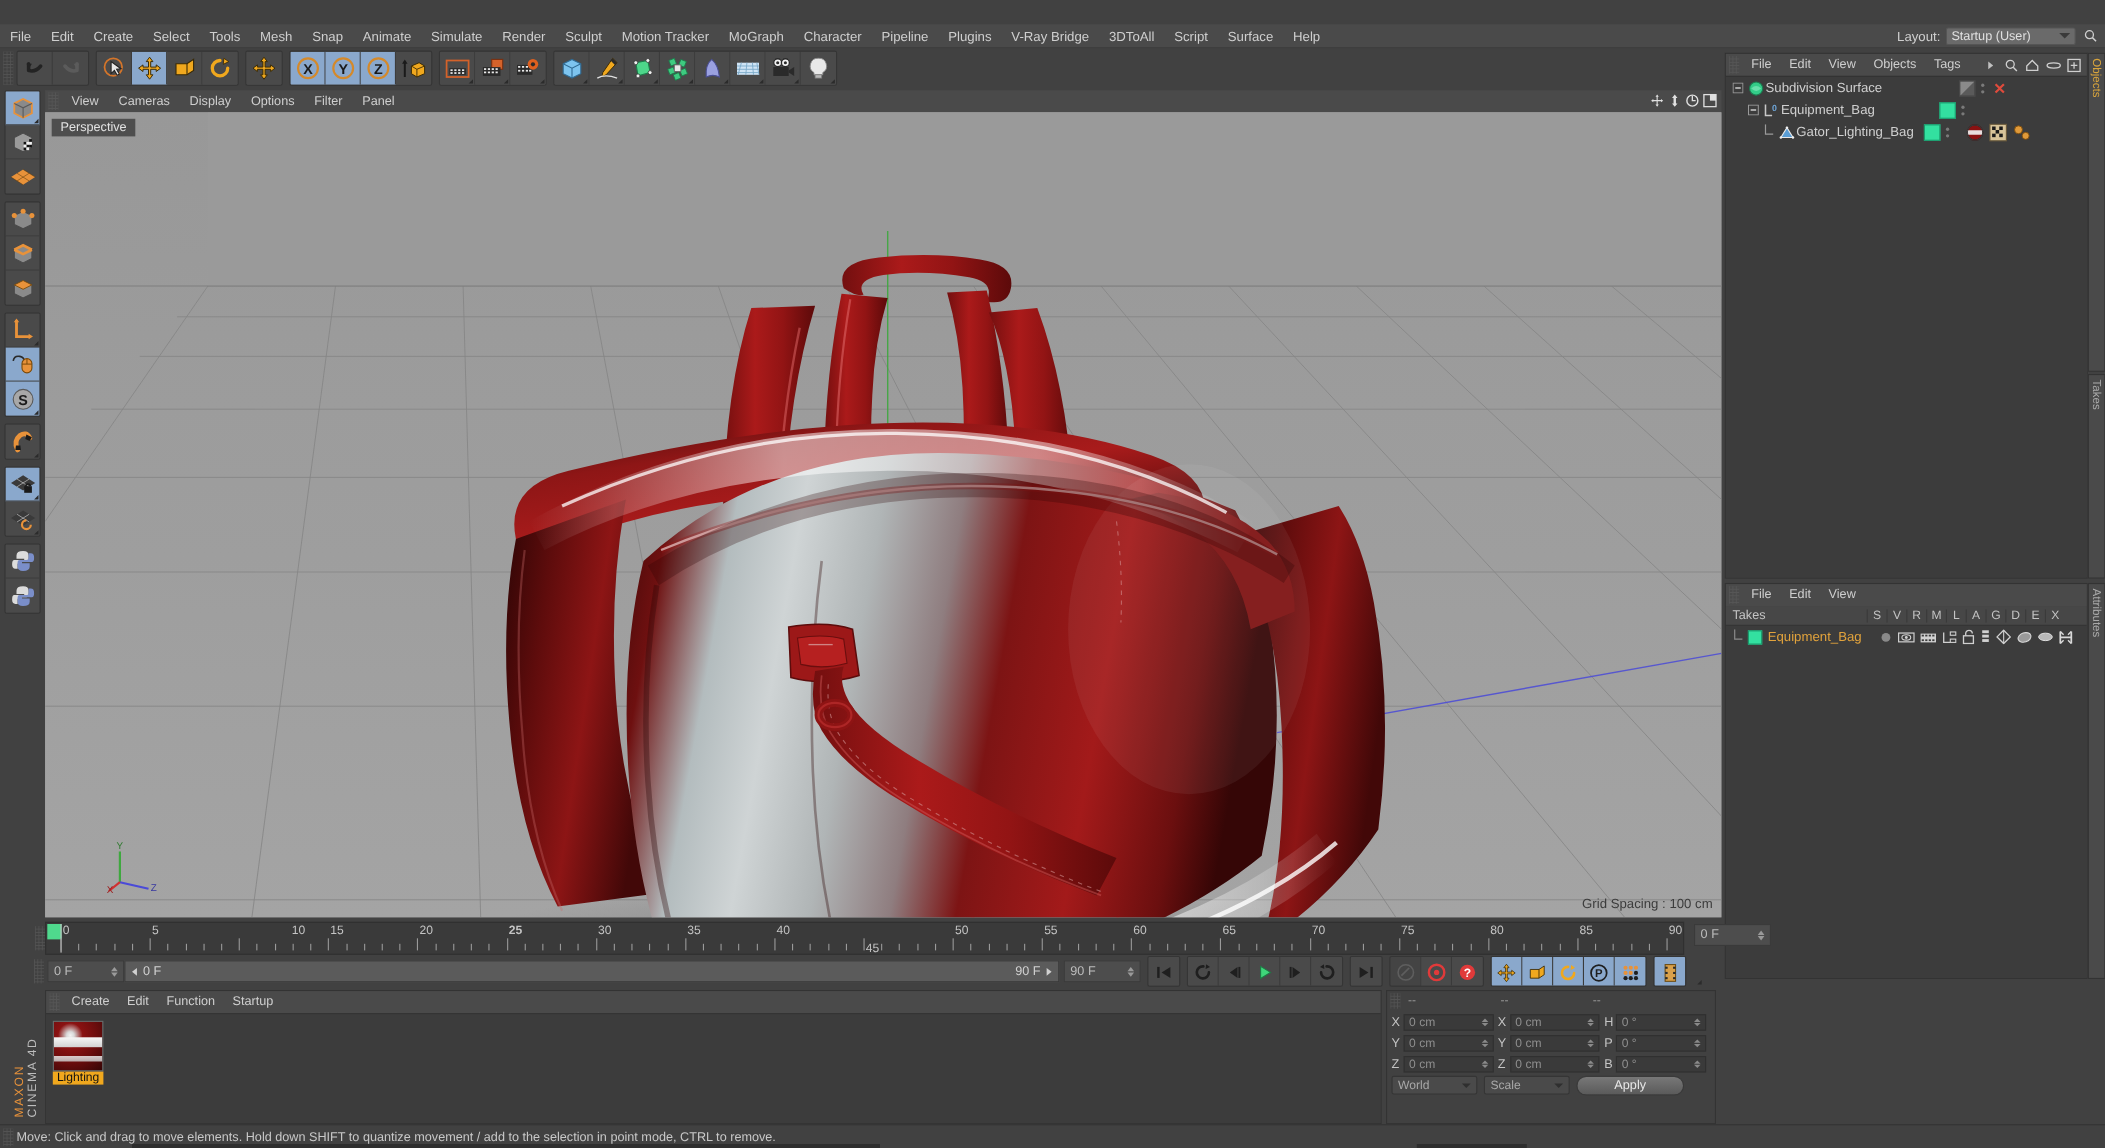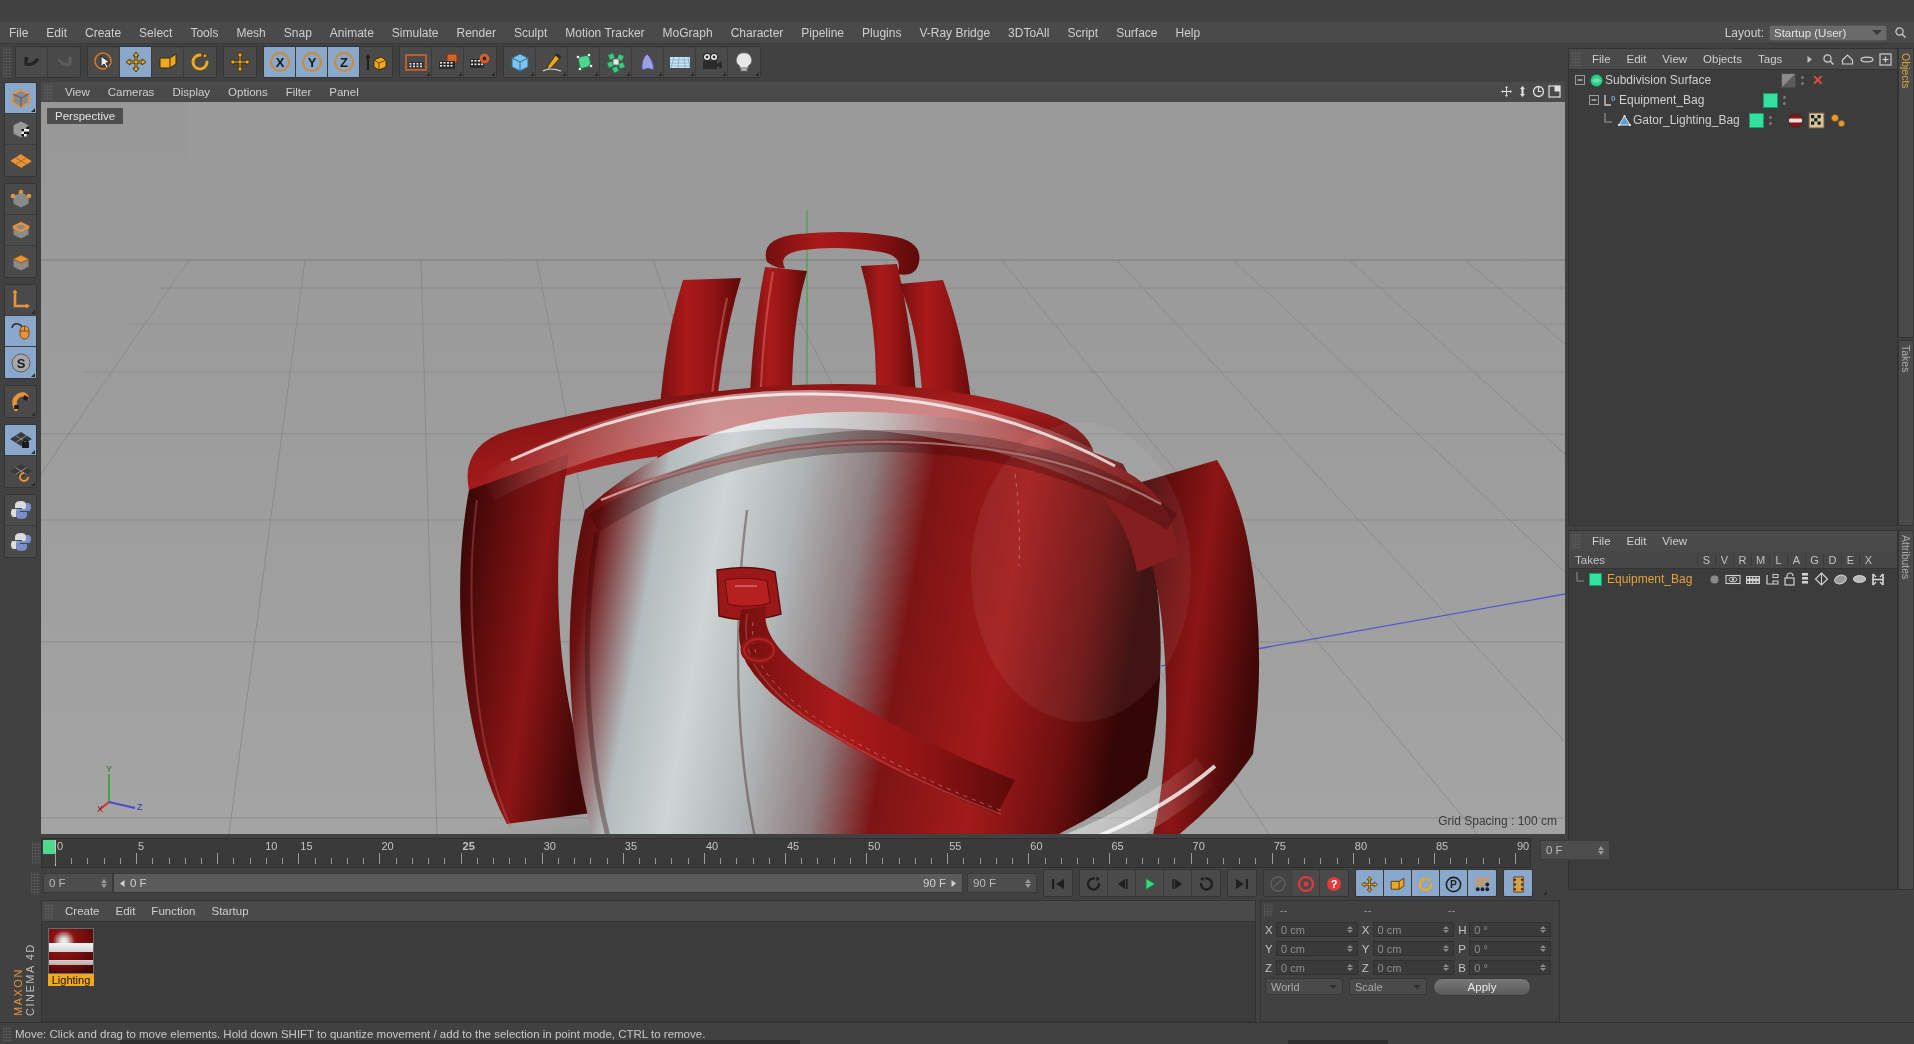--- a/index.html
+++ b/index.html
@@ -1174,21 +1174,21 @@
           <div class="tick" style="left: 1473px; height: 11px;"></div>
           <div class="tick-num" style="left: 15px;">0</div>
           <div class="tick-num" style="left: 96.1111px;">5</div>
           <div class="tick-num" style="left: 177.222px; margin-left: 46px;">10</div>
           <div class="tick-num" style="left: 258.333px;">15</div>
           <div class="tick-num" style="left: 339.444px;">20</div>
           <div class="tick-num" style="left: 420.556px; font-weight: bold;">25</div>
           <div class="tick-num" style="left: 501.667px;">30</div>
           <div class="tick-num" style="left: 582.778px;">35</div>
           <div class="tick-num" style="left: 663.889px;">40</div>
-          <div class="tick-num" style="left: 745px;">45</div>
+          <div class="tick-num" style="left: 745px; margin-top: 16px;">45</div>
           <div class="tick-num" style="left: 826.111px;">50</div>
           <div class="tick-num" style="left: 907.222px;">55</div>
           <div class="tick-num" style="left: 988.333px;">60</div>
           <div class="tick-num" style="left: 1069.44px;">65</div>
           <div class="tick-num" style="left: 1150.56px;">70</div>
           <div class="tick-num" style="left: 1231.67px;">75</div>
           <div class="tick-num" style="left: 1312.78px;">80</div>
           <div class="tick-num" style="left: 1393.89px;">85</div>
           <div class="tick-num" style="left: 1475px;">90</div>
         </div>

